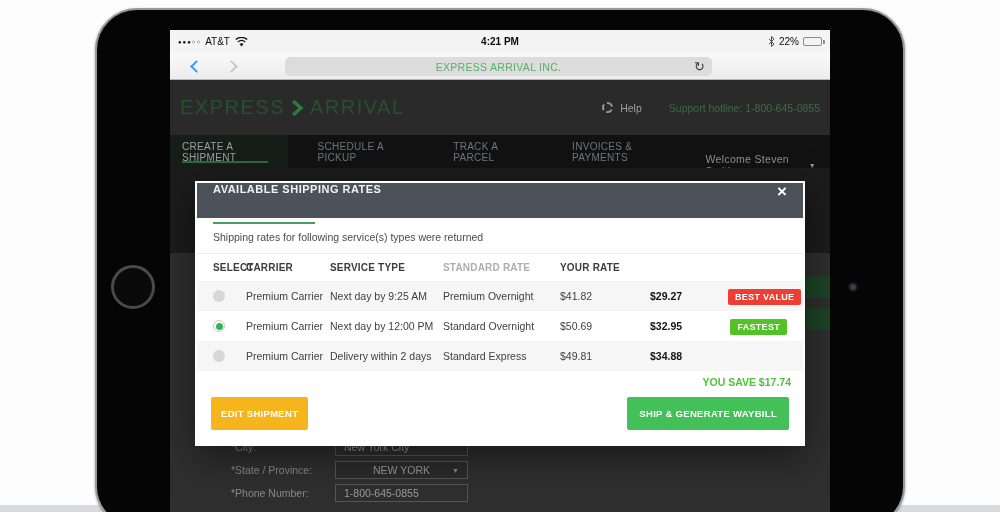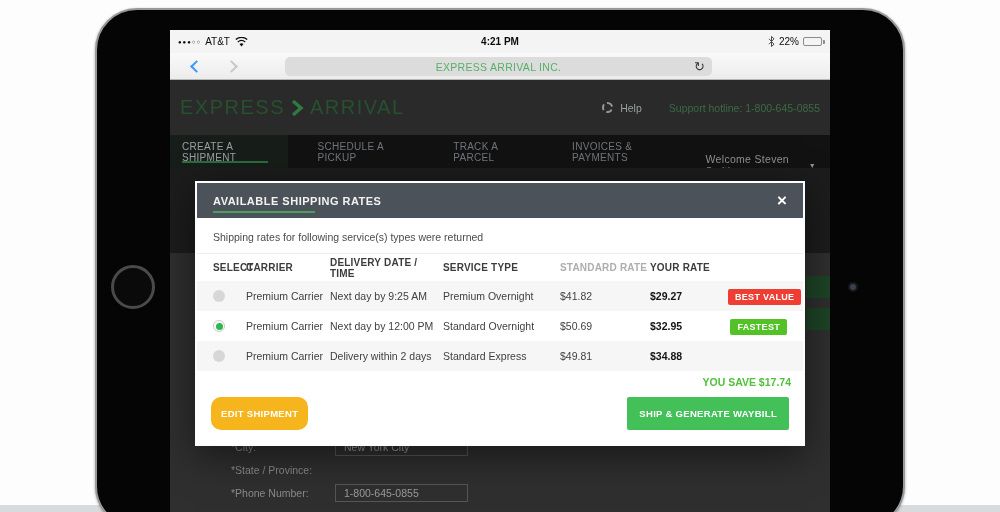--- a/index.html
+++ b/index.html
@@ -71,21 +71,21 @@
   .bg-row { display:flex; gap:10px; margin-bottom:5px; align-items:center; height:18px; }
   .bg-label { width:94px; font-size:10.5px; color:#8a8a8a; }
   .bg-input { width:133px; height:18px; border:1px solid #565656; color:#9b9b9b;
     font-size:10.5px; display:flex; align-items:center; padding:0 8px; background:transparent; }
   .bg-select { background:#2b2b2b; justify-content:center; position:relative; }
   .bg-select .tiny-caret { position:absolute; right:8px; color:#8a8a8a; }
 
   
   .modal { position:absolute; left:25px; top:101px; width:610px; background:#fff;
     border:2px solid #fdfdfd; box-shadow:0 10px 36px rgba(0,0,0,.5); }
-  .modal-header { height:35px; background:#4c525a; display:flex; align-items:center; padding:0 16px; }
+  .modal-header { height:35px; background:#4c525a; display:flex; padding:0 16px; }
   .modal-title { font-size:11px; font-weight:bold; color:#f2f2f2; letter-spacing:.5px; position:relative; }
   .modal-title::after { content:""; position:absolute; left:0; bottom:-6px; width:102px;
     height:2px; background:#4c9e60; }
   .modal-close { margin-left:auto; color:#fff; font-size:17px; font-weight:bold;
     line-height:1; cursor:default; }
   .modal-intro { padding:13px 16px 10px; font-size:10.5px; color:#4b4b4b; }
 
   .tgrid { display:grid; grid-template-columns:33px 84px 113px 117px 90px 78px 1fr;
     align-items:center; padding:0 16px; }
   .thead { height:28px; font-size:10px; font-weight:bold; color:#3c3c3c;
@@ -101,21 +101,21 @@
     display:flex; align-items:center; justify-content:center; }
   .radio .dot { display:none; }
   .radio.on { background:#fff; border:1px solid #c9c9c9; }
   .radio.on .dot { display:block; width:7px; height:7px; border-radius:50%; background:#2eb84e; }
 
   .save-row { height:22px; display:flex; align-items:center; justify-content:flex-end;
     padding-right:12px; font-size:10.5px; font-weight:600; color:#4fc13a; }
   .btn-row { display:flex; justify-content:space-between; align-items:center; padding:4px 14px 14px; }
   .btn { height:33px; border:none; color:#fff; font-weight:bold; font-size:9.5px;
     letter-spacing:.3px; border-radius:2px; font-family:"Liberation Sans",sans-serif; }
-  .btn-edit { background:#f6b41d; padding:0 10px;border-radius:10px; }
+  .btn-edit { background:#f6b41d; padding:0 10px; }
   .btn-ship { background:#44c059; padding:0 12px; }
 </style>
 </head>
 <body>
 
 <div class="stage">
   <div class="bottom-strip"></div>
 
   <div class="tablet">
     <div class="home-button"></div>
@@ -183,38 +183,41 @@
           <div class="peek-green peek-1"></div>
           <div class="peek-green peek-2"></div>
 
           <div class="bg-form">
             <div class="bg-row">
               <span class="bg-label">*City:</span>
               <span class="bg-input">New York City</span>
             </div>
             <div class="bg-row">
               <span class="bg-label">*State / Province:</span>
+              <span class="bg-input bg-select">
+                <span>NEW YORK</span>
+                <span class="tiny-caret">▼</span>
+              </span>
             </div>
             <div class="bg-row">
               <span class="bg-label">*Phone Number:</span>
               <span class="bg-input">1-800-645-0855</span>
             </div>
           </div>
 
           <div class="modal" style="top:13px;">
             <div class="modal-header">
               <span class="modal-title">AVAILABLE SHIPPING RATES</span>
               <span class="modal-close">×</span>
             </div>
             <div class="modal-intro">Shipping rates for following service(s) types were returned</div>
 
             <div class="tgrid thead">
               <span>SELECT</span>
               <span>CARRIER</span>
-              <span>DELIVERY DATE / TIME</span>
               <span>SERVICE TYPE</span>
               <span class="th-muted">STANDARD RATE</span>
               <span>YOUR RATE</span>
               <span></span>
             </div>
 
             <div class="tgrid trow alt">
               <span class="radio"></span>
               <span>Premium Carrier</span>
               <span>Next day by 9:25 AM</span>

